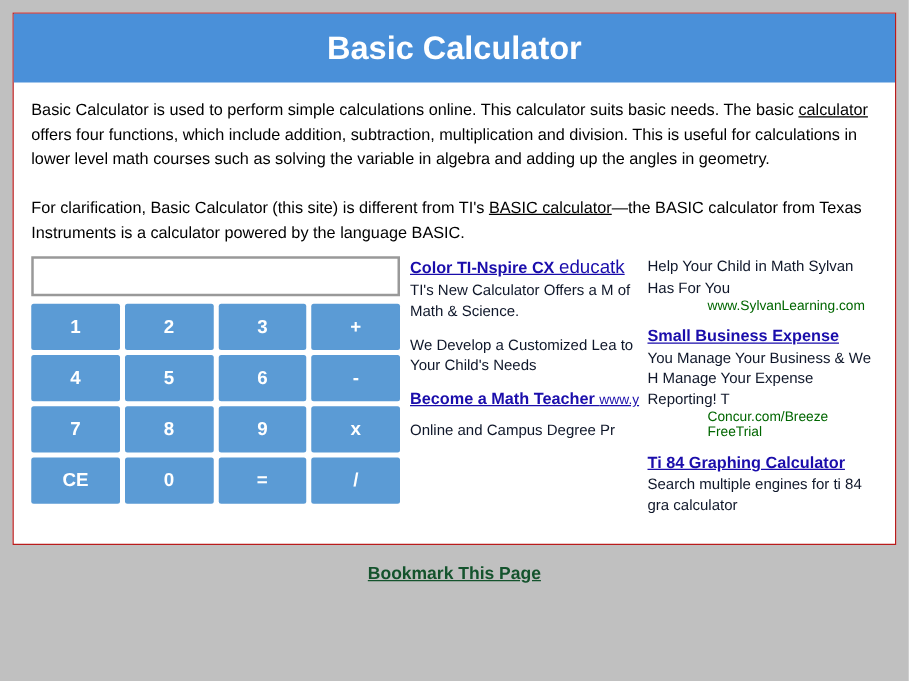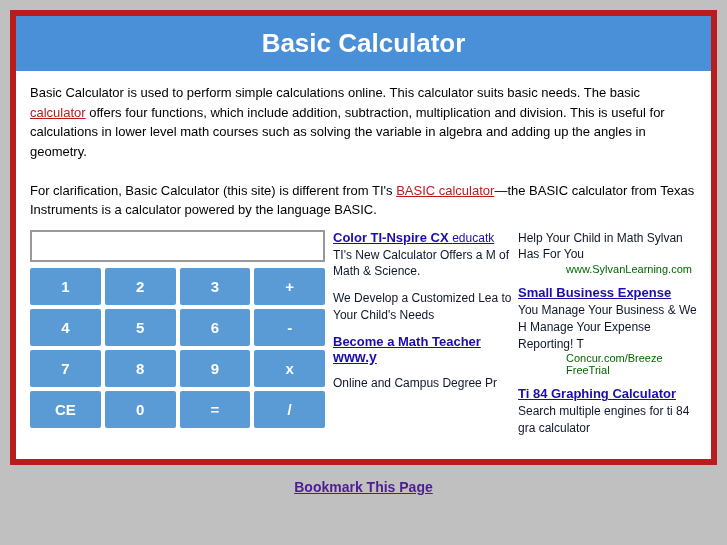--- a/index.html
+++ b/index.html
@@ -12,21 +12,21 @@
       align-items: flex-start;
       min-height: 545px;
       padding: 10px;
     }
     .page-wrapper {
       width: 707px;
       background: #c0c0c0;
     }
     .main-container {
       background: #ffffff;
-      border: 6px solid #b91c1c;
+      border: 1px solid #b91c1c;
       width: 100%;
     }
     .header {
       background: #4a90d9;
       padding: 12px 0;
       text-align: center;
     }
     .header h1 {
       color: #ffffff;
       font-size: 26px;
@@ -36,21 +36,21 @@
     .content-area {
       padding: 12px 14px;
     }
     .description {
       font-size: 13px;
       line-height: 1.5;
       color: #000;
       margin-bottom: 10px;
     }
     .description a {
-      color: #b91c1c;
+      color: #000000;
       margin-top: 36px;
     }
     .calculator-ads-row {
       display: flex;
       gap: 8px;
       margin-top: 8px;
     }
     .calculator-section {
       width: 295px;
       flex-shrink: 0;
@@ -109,21 +109,21 @@
     .ad-item .ad-desc {
       font-size: 12px;
       color: #0f172a;
       line-height: 1.4;
     }
     .bookmark-area {
       text-align: center;
       padding: 14px 0 8px 0;
     }
     .bookmark-area a {
-      color: #4c1d95;
+      color: #14532d;
       text-decoration: underline;
       font-size: 14px;
       font-weight: bold;
     }
   </style>
 </head>
 <body>
 
 <div class="page-wrapper">
   <div class="main-container">
@@ -165,28 +165,28 @@
             <button class="calc-btn">0</button>
             <button class="calc-btn">=</button>
             <button class="calc-btn">/</button>
           </div>
         </div>
 
         <div class="ads-section">
 
           <div class="ad-column">
             <div class="ad-item">
-              <a class="ad-title">Color TI-Nspire CX <span style="font-size:12px;font-weight:normal;text-decoration:none;text-align:right;">educatk</span></a>
+              <a class="ad-title">Color TI-Nspire CX <span style="font-size:15px;font-weight:normal;text-decoration:none;text-align:right;">educatk</span></a>
               <span class="ad-desc">TI's New Calculator Offers a M of Math &amp; Science.</span>
             </div>
             <div class="ad-item">
               <span class="ad-desc">We Develop a Customized Lea to Your Child's Needs</span>
             </div>
             <div class="ad-item">
-              <a class="ad-title">Become a Math Teacher <span style="font-size:14px;font-weight:bold;text-decoration:none;">www.y</span></a>
+              <a class="ad-title">Become a Math Teacher <span style="font-size:11px;font-weight:normal;text-decoration:none;">www.y</span></a>
             </div>
             <div class="ad-item">
               <span class="ad-desc">Online and Campus Degree Pr</span>
             </div>
           </div>
 
           <div class="ad-column">
             <div class="ad-item">
               <span class="ad-desc">Help Your Child in Math Sylvan Has For You</span>
               <span class="ad-url">www.SylvanLearning.com</span>

